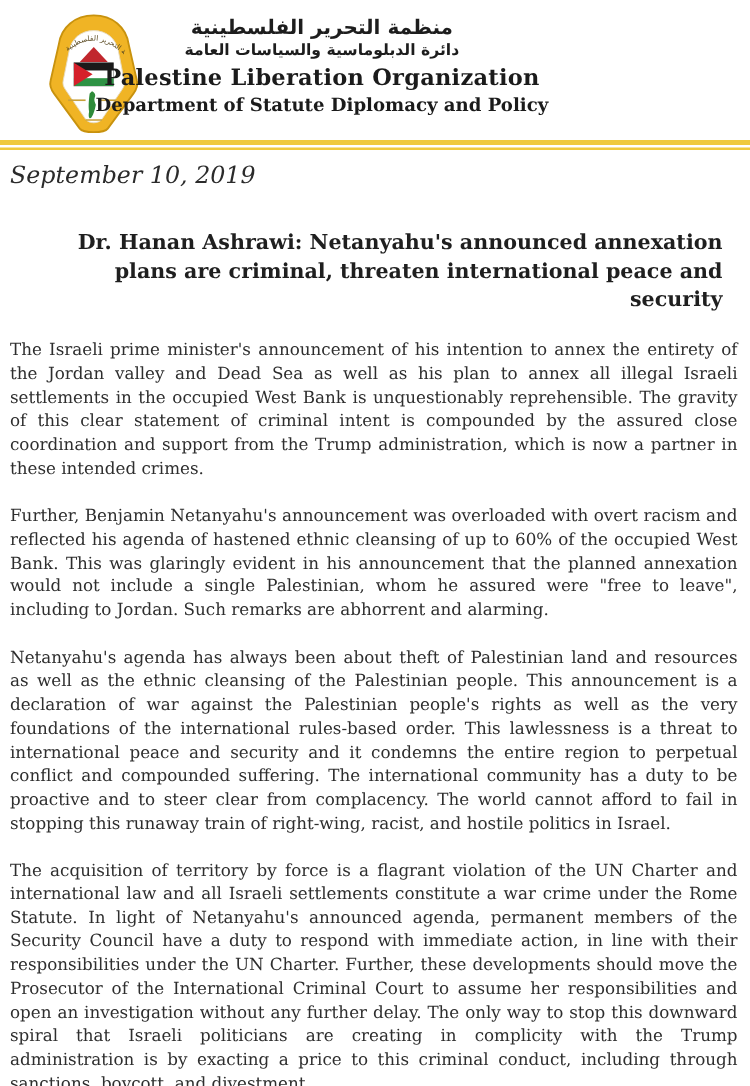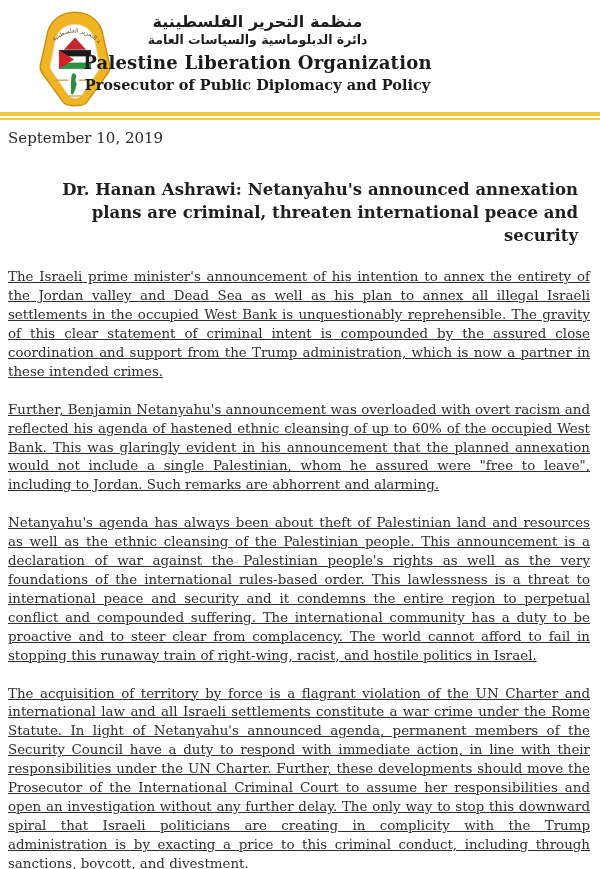--- a/index.html
+++ b/index.html
@@ -55,41 +55,40 @@
 
   
   .yellow-rule { width: 100%; }
   .yellow-rule .band-thick { height: 4px; }
   .yellow-rule .band-gap { height: 2px; background: #ffffff; }
   .yellow-rule .band-thin { height: 2px; }
 
   
   .release-block { margin: 9px 10px 0 8px; }
   .release-label { font-weight: bold; font-size: 13.5px; color: #222; }
-  .release-date { font-size: 15px; margin-top: 1px; color: #2b2b2b; }
+  .release-date { font-size: 19px; margin-top: 1px; color: #2b2b2b; font-style: italic; }
 
   
   .doc-title {
     font-weight: bold;
     font-size: 16.5px;
     line-height: 1.4;
     text-align: right;
     margin: 31px 22px 21px 22px;
     color: #1f1f1f;
   }
 
   
   .body-copy { margin: 0 10px 0 8px; }
   .body-copy p {
     font-size: 13.4px;
     line-height: 18.9px;
     text-align: justify;
     margin-bottom: 19px;
     color: #2e2e2e;
-    text-decoration: underline;
   }
   .body-copy p:last-child { margin-bottom: 0; }
 </style>
 </head>
 <body>
 
 <div class="header">
 
   <svg class="logo" viewBox="0 0 90 106" aria-hidden="true">
 
@@ -119,21 +118,21 @@
       <rect x="23" y="75" width="15" height="1.4"></rect>
       <rect x="49" y="75" width="15" height="1.4"></rect>
       <rect x="38" y="92" width="14" height="1.3"></rect>
     </g>
   </svg>
 
   <div class="header-text">
     <div class="arabic-1" dir="rtl">منظمة التحرير الفلسطينية</div>
     <div class="arabic-2" dir="rtl">دائرة الدبلوماسية والسياسات العامة</div>
     <div class="org-name">Palestine Liberation Organization</div>
-    <div class="dept-name">Prosecutor of Public Diplomacy and Policy</div>
+    <div class="dept-name">Department of Statute Diplomacy and Policy</div>
   </div>
 </div>
 
 <div class="yellow-rule">
   <div class="band-thick" style="background: rgb(239, 201, 60);"></div>
   <div class="band-gap"></div>
   <div class="band-thin" style="background: rgb(239, 201, 60);"></div>
 </div>
 
 <div class="release-block">

